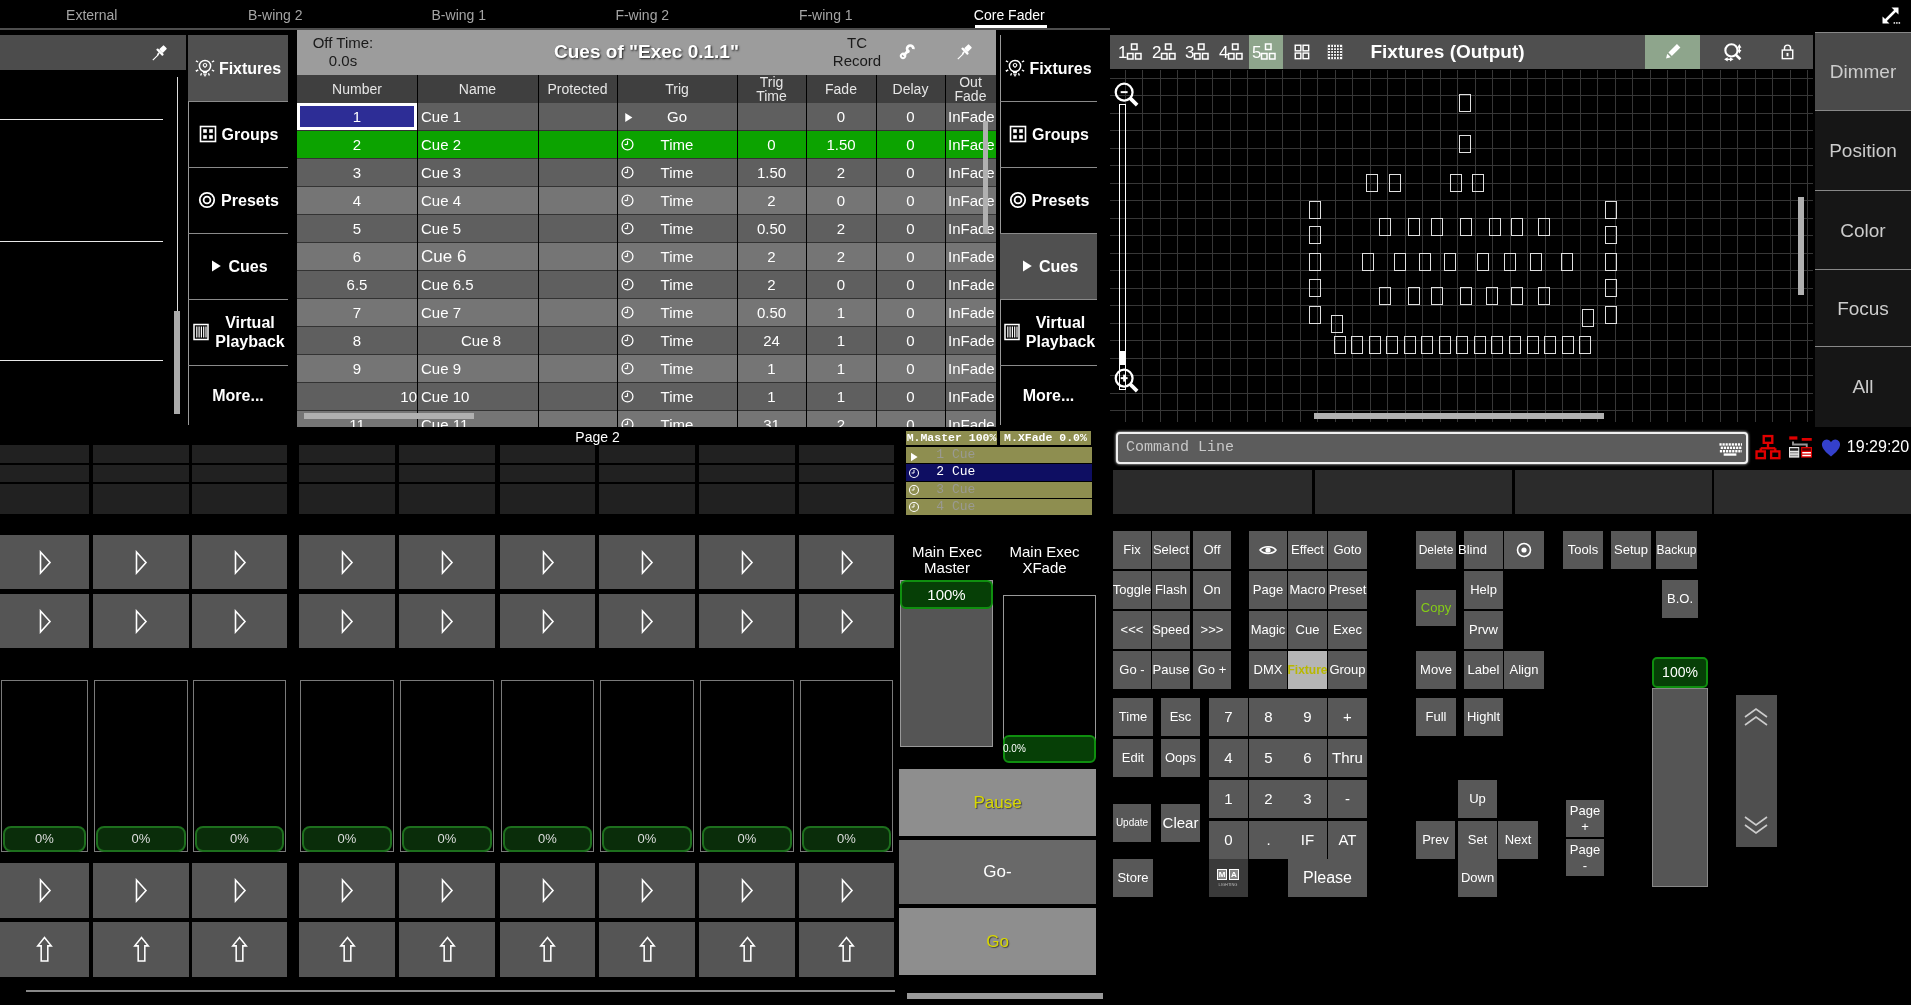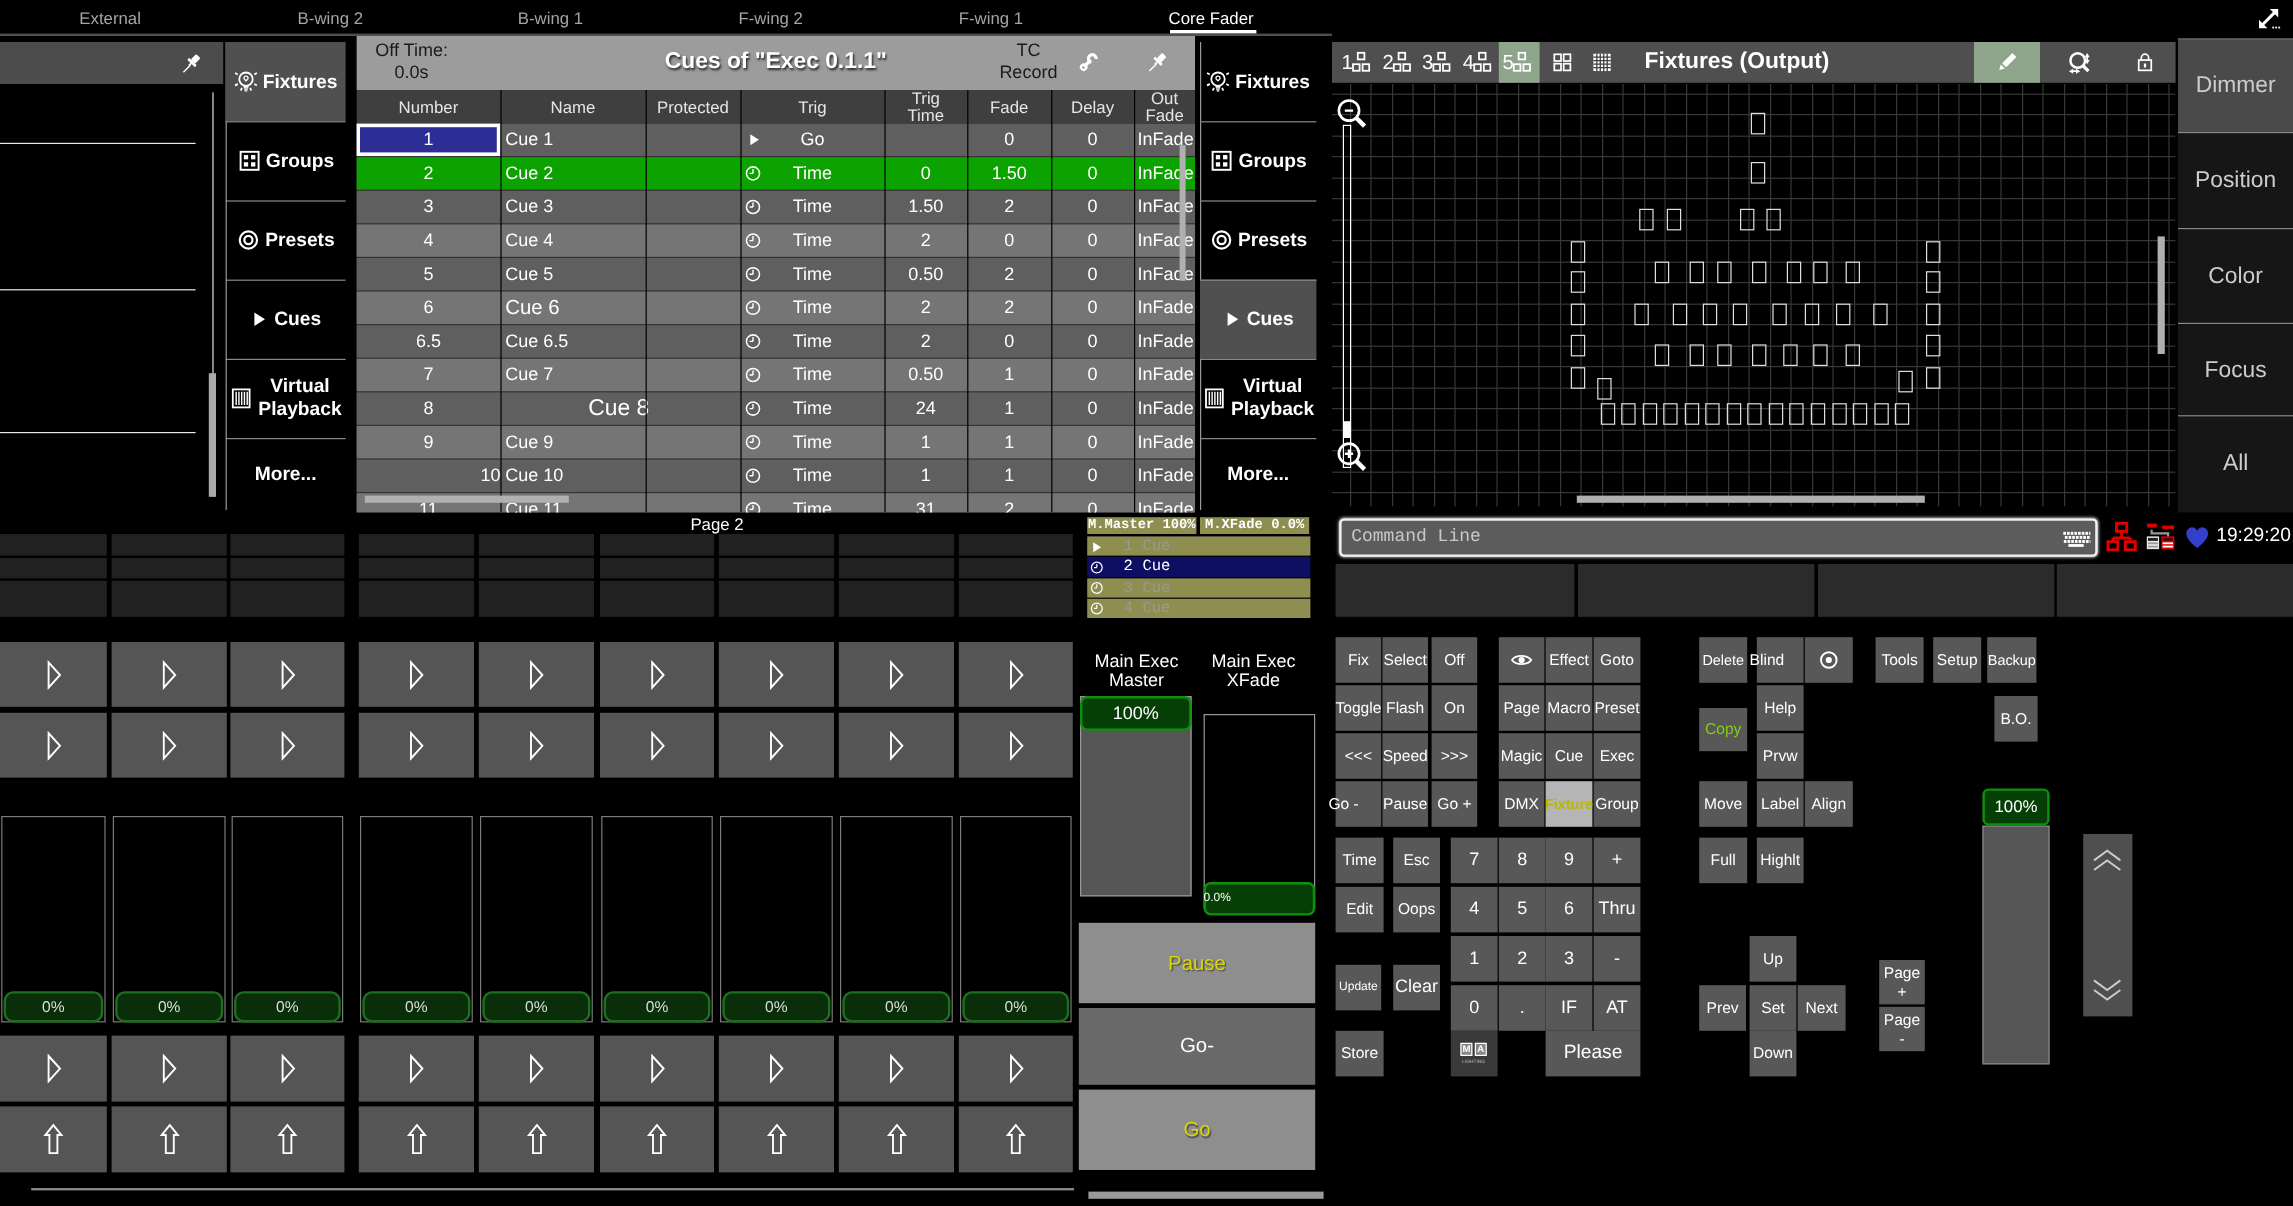--- a/index.html
+++ b/index.html
@@ -228,21 +228,21 @@
         <line x1="10" y1="10" x2="10" y2="5.6" stroke="#fff" stroke-width="1.4"></line>
         <line x1="10" y1="10" x2="6.6" y2="10" stroke="#fff" stroke-width="1.4"></line>
       </svg></div>
     <div style="position:absolute;left:320px;top:269px;width:120px;height:27px;font-size:15px;color:#fff;text-align:center;line-height:27px;font-weight:normal;white-space:nowrap;">Time</div>
     <div style="position:absolute;left:440px;top:269px;width:69px;height:27px;font-size:15px;color:#fff;text-align:center;line-height:27px;font-weight:normal;white-space:nowrap;">0.50</div>
     <div style="position:absolute;left:509px;top:269px;width:70px;height:27px;font-size:15px;color:#fff;text-align:center;line-height:27px;font-weight:normal;white-space:nowrap;">1</div>
     <div style="position:absolute;left:579px;top:269px;width:69px;height:27px;font-size:15px;color:#fff;text-align:center;line-height:27px;font-weight:normal;white-space:nowrap;">0</div>
     <div style="position:absolute;left:651px;top:269px;width:51px;height:27px;font-size:15px;color:#fff;text-align:left;line-height:27px;font-weight:normal;white-space:nowrap;">InFade</div>
     <div style="position:absolute;left:0px;top:297px;width:699px;height:27px;background:#5f5f5f;"></div>
     <div style="position:absolute;left:0px;top:297px;width:120px;height:27px;font-size:15px;color:#fff;text-align:center;line-height:27px;font-weight:normal;white-space:nowrap;">8</div>
-    <div style="position:absolute;left:124px;top:297px;width:120px;height:18px;font-size:19px;color:#fff;text-align:right;line-height:27px;font-weight:normal;white-space:nowrap;">Cue 8</div>
+    <div style="position:absolute;left:124px;top:297px;width:120px;height:18px;font-size:15px;color:#fff;text-align:center;line-height:27px;font-weight:normal;white-space:nowrap;">Cue 8</div>
     <div style="position:absolute;left:322px;top:302px;width:17px;height:17px;"><svg width="17" height="17" viewBox="0 0 20 20">
         <circle cx="10" cy="10" r="6.4" fill="none" stroke="#fff" stroke-width="1.5"></circle>
         <line x1="10" y1="10" x2="10" y2="5.6" stroke="#fff" stroke-width="1.4"></line>
         <line x1="10" y1="10" x2="6.6" y2="10" stroke="#fff" stroke-width="1.4"></line>
       </svg></div>
     <div style="position:absolute;left:320px;top:297px;width:120px;height:27px;font-size:15px;color:#fff;text-align:center;line-height:27px;font-weight:normal;white-space:nowrap;">Time</div>
     <div style="position:absolute;left:440px;top:297px;width:69px;height:27px;font-size:15px;color:#fff;text-align:center;line-height:27px;font-weight:normal;white-space:nowrap;">24</div>
     <div style="position:absolute;left:509px;top:297px;width:70px;height:27px;font-size:15px;color:#fff;text-align:center;line-height:27px;font-weight:normal;white-space:nowrap;">1</div>
     <div style="position:absolute;left:579px;top:297px;width:69px;height:27px;font-size:15px;color:#fff;text-align:center;line-height:27px;font-weight:normal;white-space:nowrap;">0</div>
     <div style="position:absolute;left:651px;top:297px;width:51px;height:27px;font-size:15px;color:#fff;text-align:left;line-height:27px;font-weight:normal;white-space:nowrap;">InFade</div>
@@ -952,21 +952,21 @@
 <div style="position:absolute;left:1146px;top:571px;width:50px;height:38px;font-size:13px;color:#fff;text-align:center;line-height:38px;font-weight:normal;white-space:nowrap;">Flash</div>
 <div style="position:absolute;left:1193px;top:571px;width:38px;height:38px;background:#585858;"></div>
 <div style="position:absolute;left:1187px;top:571px;width:50px;height:38px;font-size:13px;color:#fff;text-align:center;line-height:38px;font-weight:normal;white-space:nowrap;">On</div>
 <div style="position:absolute;left:1113px;top:611px;width:38px;height:38px;background:#585858;"></div>
 <div style="position:absolute;left:1107px;top:611px;width:50px;height:38px;font-size:13px;color:#fff;text-align:center;line-height:38px;font-weight:normal;white-space:nowrap;">&lt;&lt;&lt;</div>
 <div style="position:absolute;left:1152px;top:611px;width:38px;height:38px;background:#585858;"></div>
 <div style="position:absolute;left:1146px;top:611px;width:50px;height:38px;font-size:13px;color:#fff;text-align:center;line-height:38px;font-weight:normal;white-space:nowrap;">Speed</div>
 <div style="position:absolute;left:1193px;top:611px;width:38px;height:38px;background:#585858;"></div>
 <div style="position:absolute;left:1187px;top:611px;width:50px;height:38px;font-size:13px;color:#fff;text-align:center;line-height:38px;font-weight:normal;white-space:nowrap;">&gt;&gt;&gt;</div>
 <div style="position:absolute;left:1113px;top:651px;width:38px;height:38px;background:#585858;"></div>
-<div style="position:absolute;left:1107px;top:651px;width:50px;height:38px;font-size:13px;color:#fff;line-height:38px;font-weight:normal;white-space:nowrap;">Go -</div>
+<div style="position:absolute;left:1107px;top:651px;width:50px;height:38px;font-size:13px;color:#fff;text-align:center;line-height:38px;font-weight:normal;white-space:nowrap;">Go -</div>
 <div style="position:absolute;left:1152px;top:651px;width:38px;height:38px;background:#585858;"></div>
 <div style="position:absolute;left:1146px;top:651px;width:50px;height:38px;font-size:13px;color:#fff;text-align:center;line-height:38px;font-weight:normal;white-space:nowrap;">Pause</div>
 <div style="position:absolute;left:1193px;top:651px;width:38px;height:38px;background:#585858;"></div>
 <div style="position:absolute;left:1187px;top:651px;width:50px;height:38px;font-size:13px;color:#fff;text-align:center;line-height:38px;font-weight:normal;white-space:nowrap;">Go +</div>
 <div style="position:absolute;left:1249px;top:531px;width:38px;height:38px;background:#585858;"></div>
 <div style="position:absolute;left:1258px;top:540px;width:20px;height:20px;"><svg width="20" height="20" viewBox="0 0 20 20">
       <path d="M2 10 C 5 5.5 15 5.5 18 10 C 15 14.5 5 14.5 2 10 Z" fill="none" stroke="#fff" stroke-width="1.5"></path>
       <circle cx="10" cy="10" r="2.6" fill="#fff"></circle>
     </svg></div>
 <div style="position:absolute;left:1288px;top:531px;width:39px;height:38px;background:#585858;"></div>

